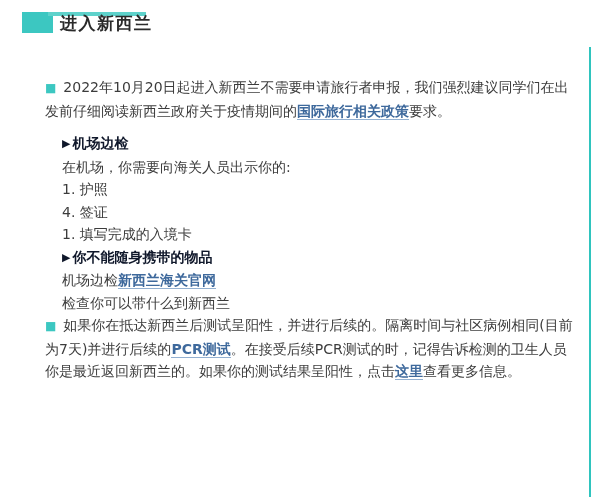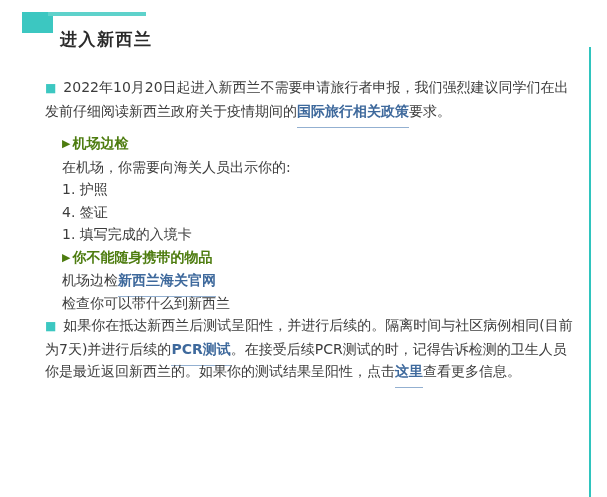--- a/index.html
+++ b/index.html
@@ -10,32 +10,32 @@
     font-family:"DejaVu Sans","Liberation Sans",sans-serif;
     color:#3c3c3c;
     overflow:hidden;
   }
   
   .vline{position:absolute;left:589px;top:47px;width:2px;height:450px;background:#2fc4be;}
   
   .header{position:relative;height:58px;}
   .sq{position:absolute;left:22px;top:12px;width:31px;height:21px;background:#3cc7c1;}
   .hline{position:absolute;left:48px;top:12px;width:98px;height:4px;background:#5ed2cb;}
-  .title{position:absolute;left:60px;top:28px;margin:0;font-size:17px;font-weight:bold;color:#2a2a2a;letter-spacing:1.5px;}
+  .title{position:absolute;left:60px;top:12px;margin:0;font-size:17px;font-weight:bold;color:#2a2a2a;letter-spacing:1.5px;}
   
   .content{padding:0 32px 0 45px;font-size:14px;line-height:22.5px;}
   .para{margin:0;}
   .intro{margin-top:18px;}
   .bullet{color:#3cc7c1;font-size:12px;margin-right:7px;}
   .section{margin-left:17px;}
   .mt{margin-top:10px;}
-  .shead{margin:0;color:#4d7c0f;font-weight:bold;font-size:14px;line-height:22.5px;}
+  .shead{margin:0;color:#0f172a;font-weight:bold;font-size:14px;line-height:22.5px;}
   .shead-line2{padding-left:4px;}
   .arrow{font-size:11px;margin-right:2px;vertical-align:1px;}
-  .link{color:#3e699c;font-weight:bold;text-decoration:none;border-bottom:1px solid #93b0d1;padding-bottom:8px;cursor:pointer;}
+  .link{color:#3e699c;font-weight:bold;text-decoration:none;border-bottom:1px solid #93b0d1;padding-bottom:0;cursor:pointer;}
   .outro{margin-top:0;}
 </style>
 </head>
 <body>
 
 <div class="page">
 
   <div class="vline"></div>
 
   <div class="header">

